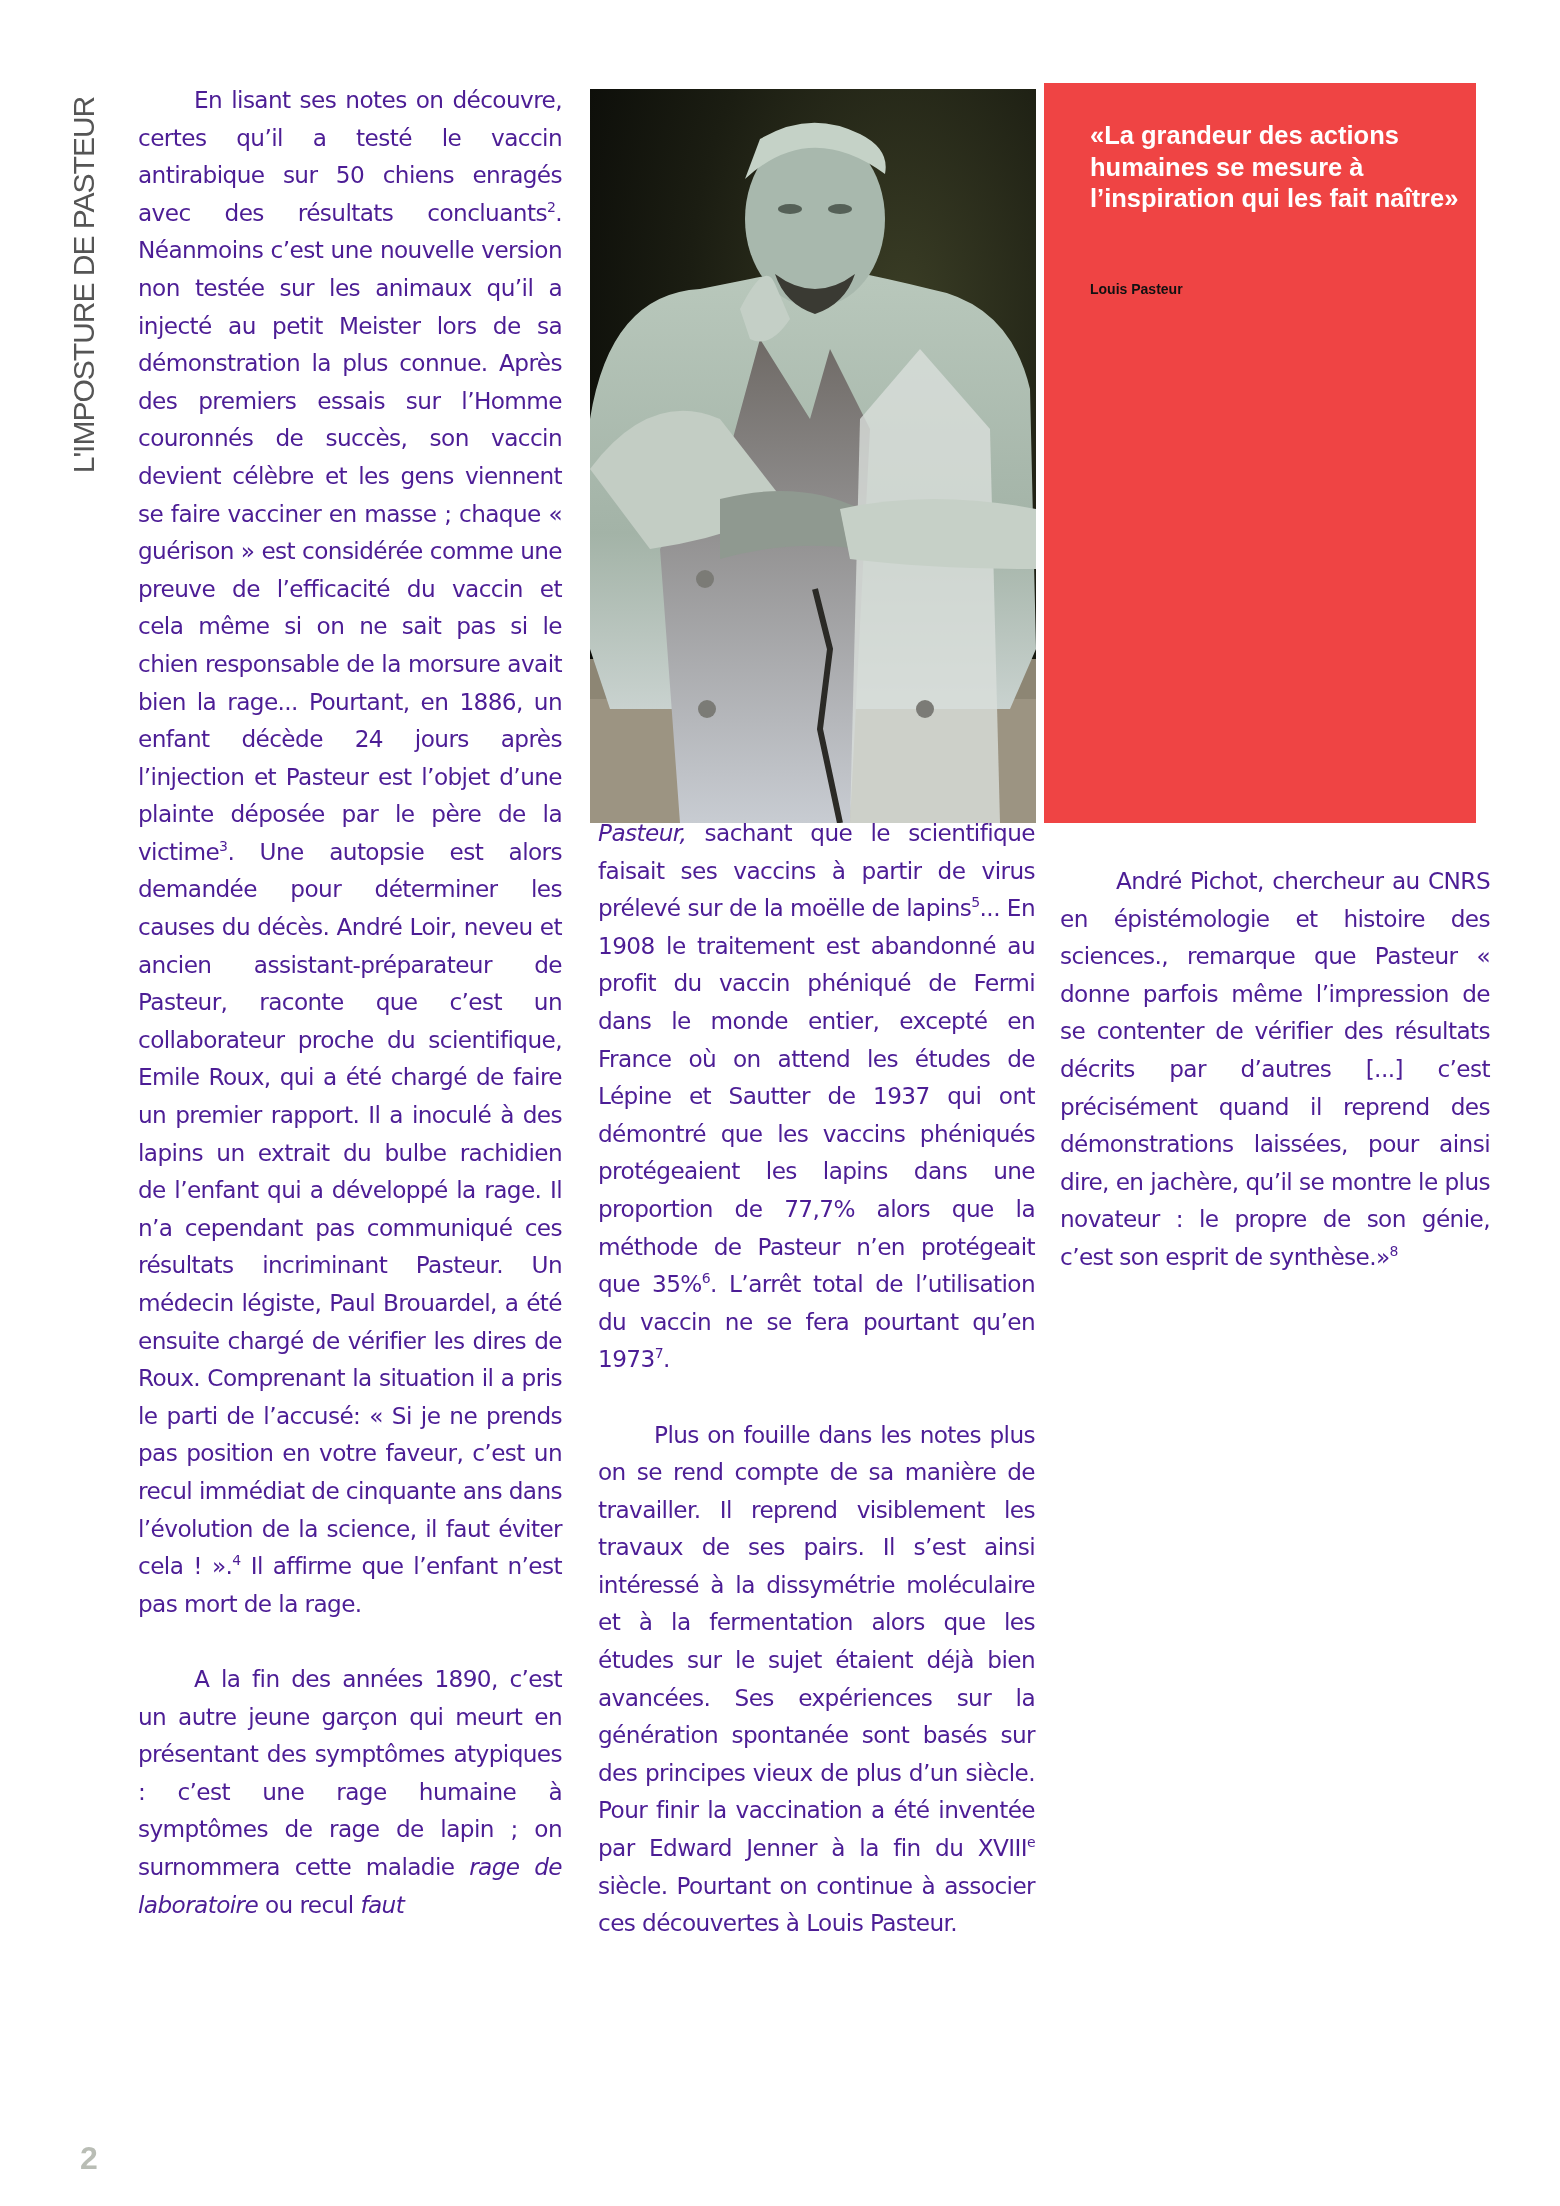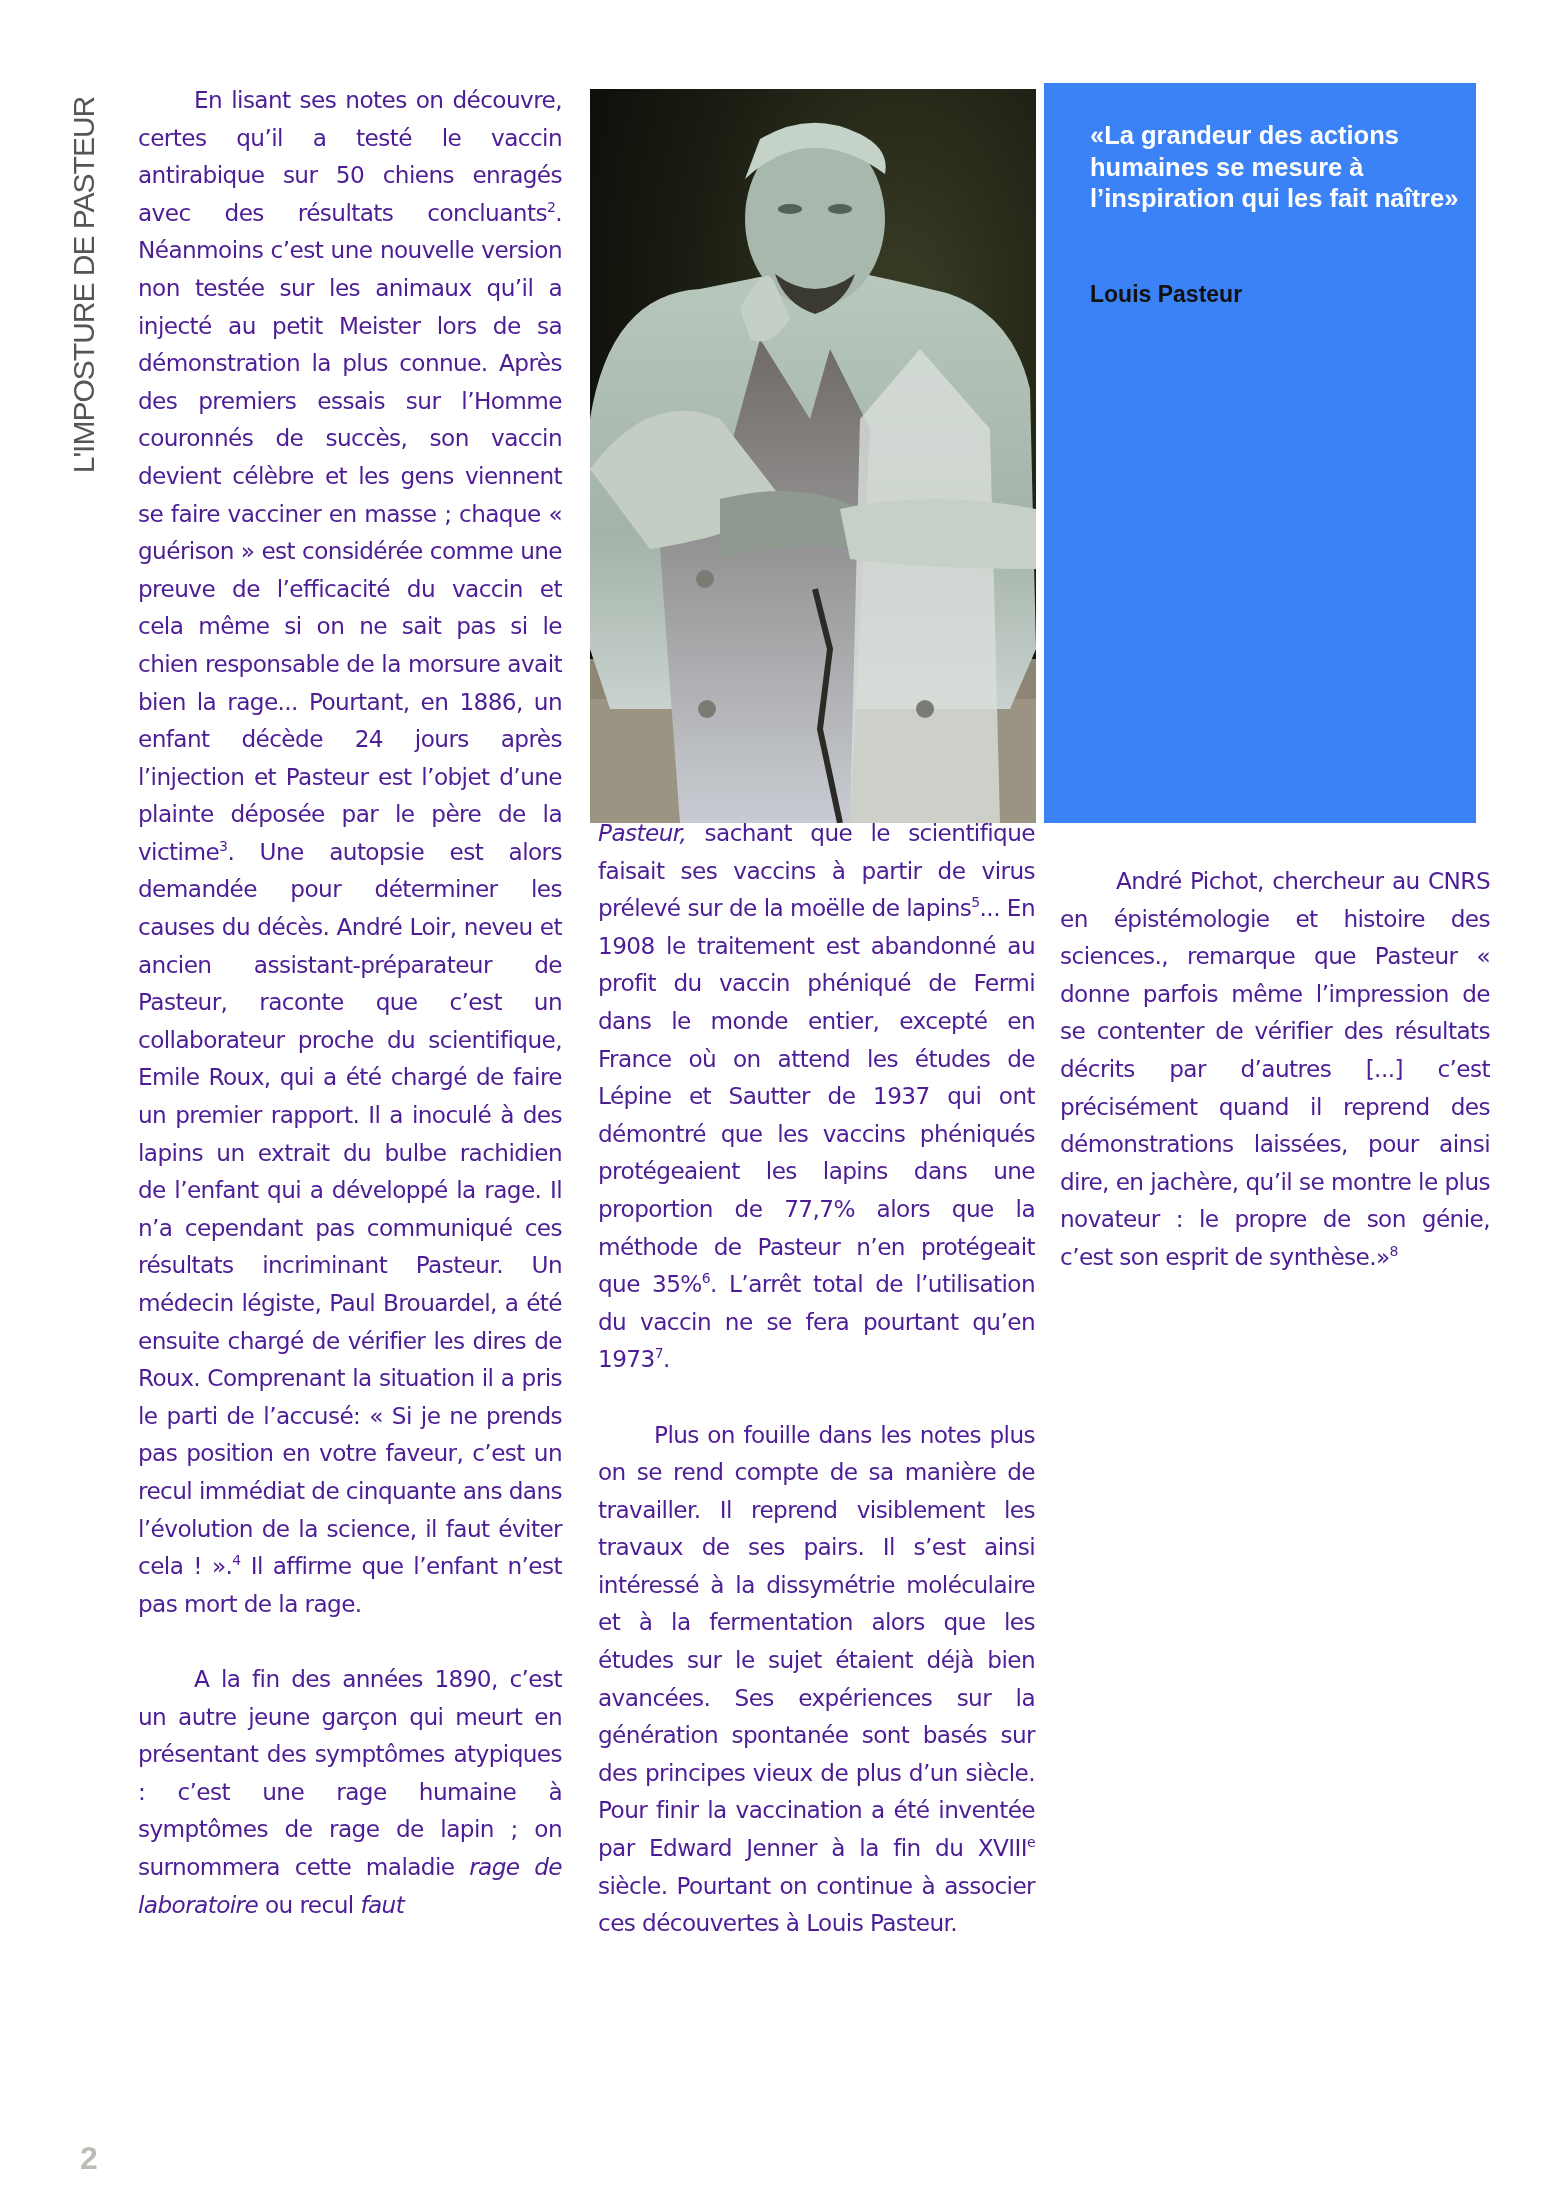--- a/index.html
+++ b/index.html
@@ -8,23 +8,23 @@
   .vtitle span { position:absolute; left:50%; top:50%; transform:translate(-50%,-50%) rotate(-90deg); white-space:nowrap; font-family:"Liberation Sans", sans-serif; font-size:30px; font-weight:300; color:#555; letter-spacing:-1px; }
   .col { position:absolute; font-family:"DejaVu Sans", sans-serif; font-size:23.2px; line-height:37.6px; text-align:justify; color:#4c1d95; font-weight:normal; letter-spacing:-0.6px; }
   .col p { margin:0 0 37.6px 0; }
   .col p.indent { text-indent:56px; }
   .col p.first-indent { text-indent:56px; }
   sup { font-size:14px; line-height:0; vertical-align:super; }
   .col1 { left:138px; top:81px; width:424px; }
   .col2 { left:598px; top:814px; width:437px; }
   .col3 { left:1060px; top:862px; width:430px; }
   .photo { position:absolute; left:590px; top:89px; width:446px; height:734px; background:#0f100c; overflow:hidden; }
-  .quote-box { position:absolute; left:1044px; top:83px; width:432px; height:740px; background:#3b82f6;text-decoration:underline; }
+  .quote-box { position:absolute; left:1044px; top:83px; width:432px; height:740px; background:#ef4444;text-decoration:underline; }
   .quote-text { position:absolute; left:46px; top:37px; width:370px; font-family:"Liberation Sans", sans-serif; font-weight:bold; font-size:25.5px; line-height:31.5px; color:#ffffff; }
-  .quote-author { position:absolute; left:46px; top:198px; font-family:"Liberation Sans", sans-serif; font-weight:bold; font-size:23px; color:#111; }
+  .quote-author { position:absolute; left:46px; top:198px; font-family:"Liberation Sans", sans-serif; font-weight:bold; font-size:14px; color:#111; }
   .page-num { position:absolute; left:80px; top:2140px; font-family:"Liberation Sans", sans-serif; font-weight:bold; font-size:32px; color:#b9bdb5; }
   em { font-style:italic; }
 </style>
 </head>
 <body>
 
 <div class="vtitle">
   <span>L'IMPOSTURE DE PASTEUR</span>
 </div>
 

